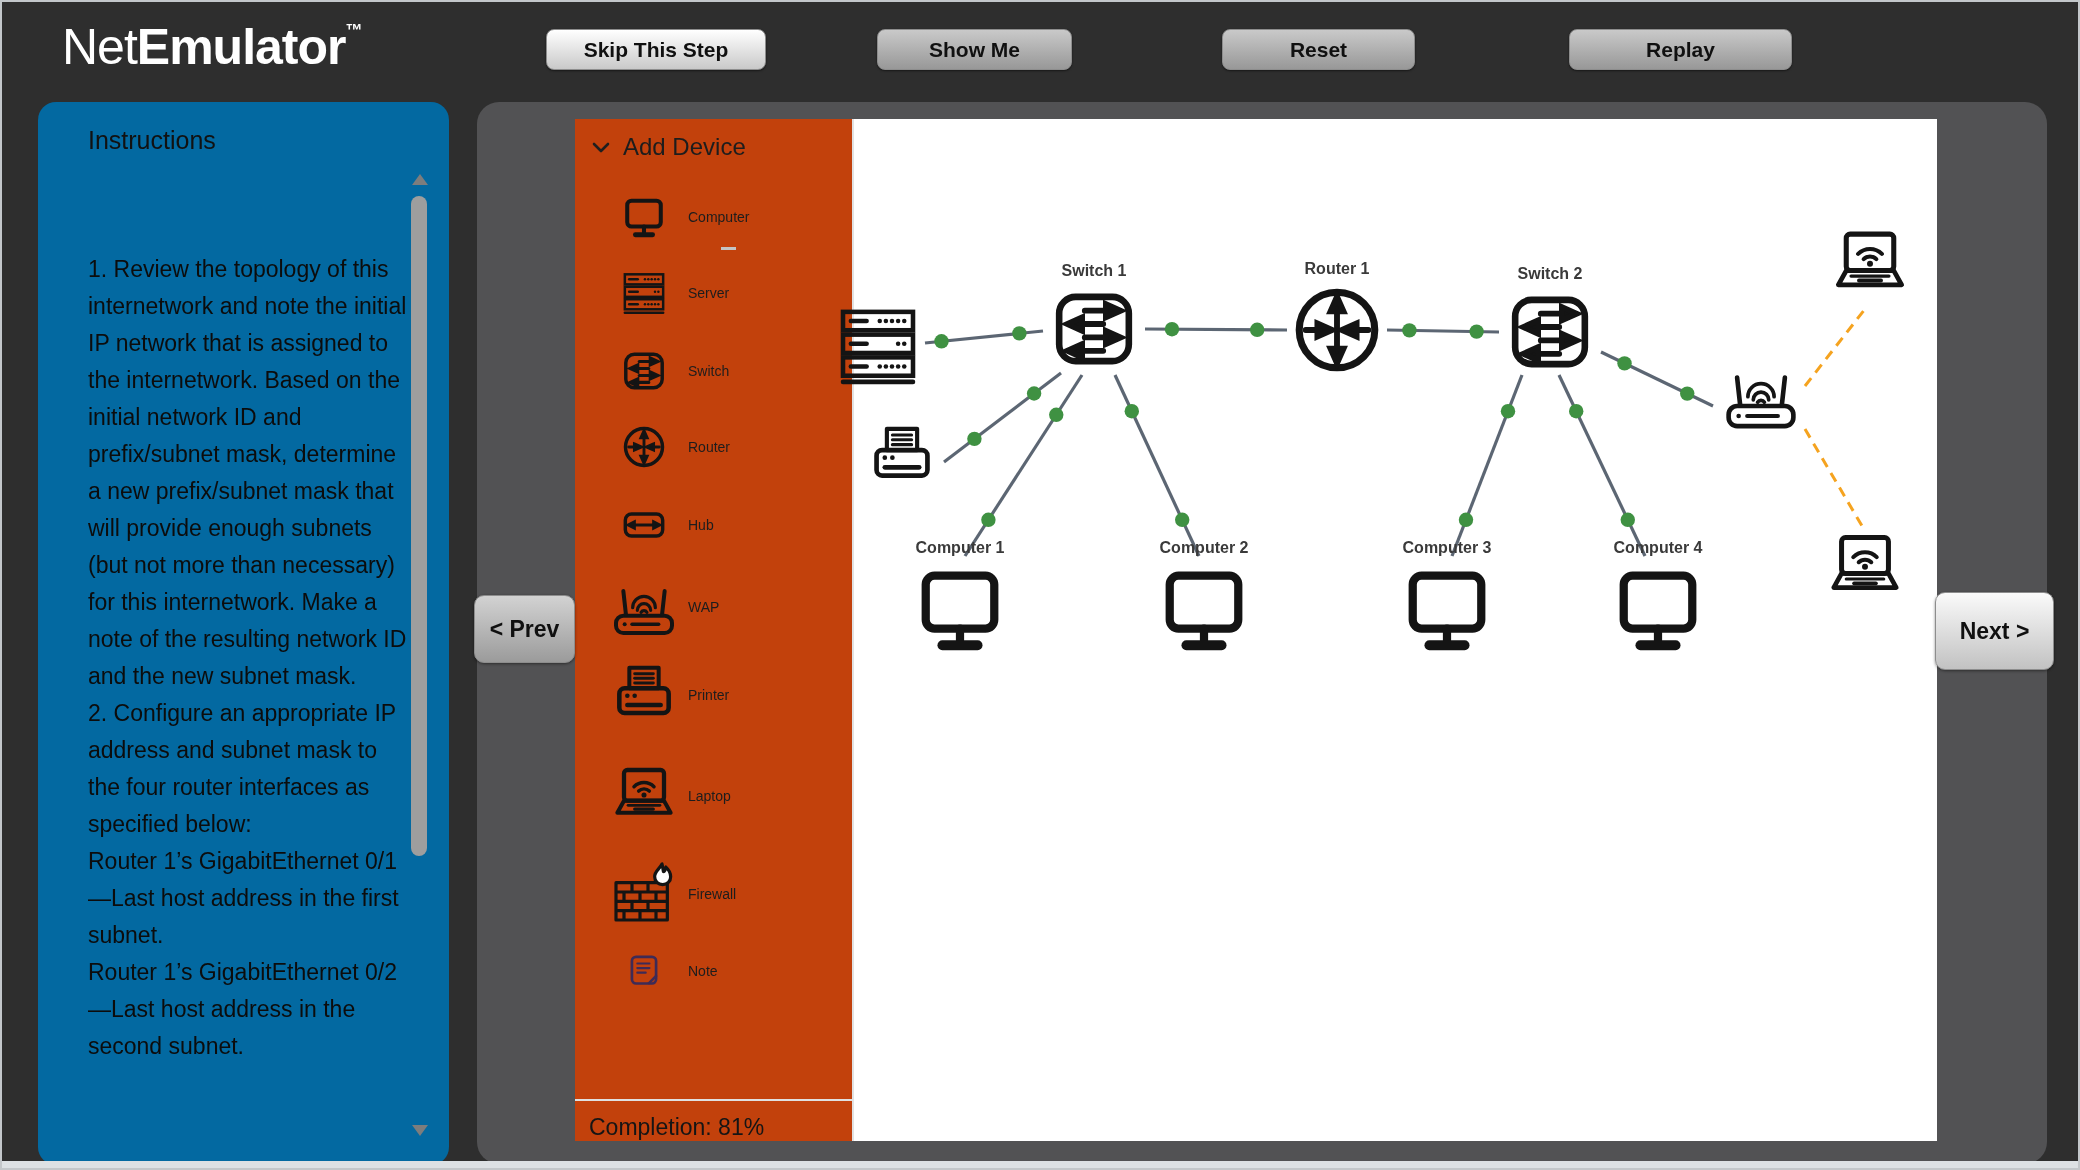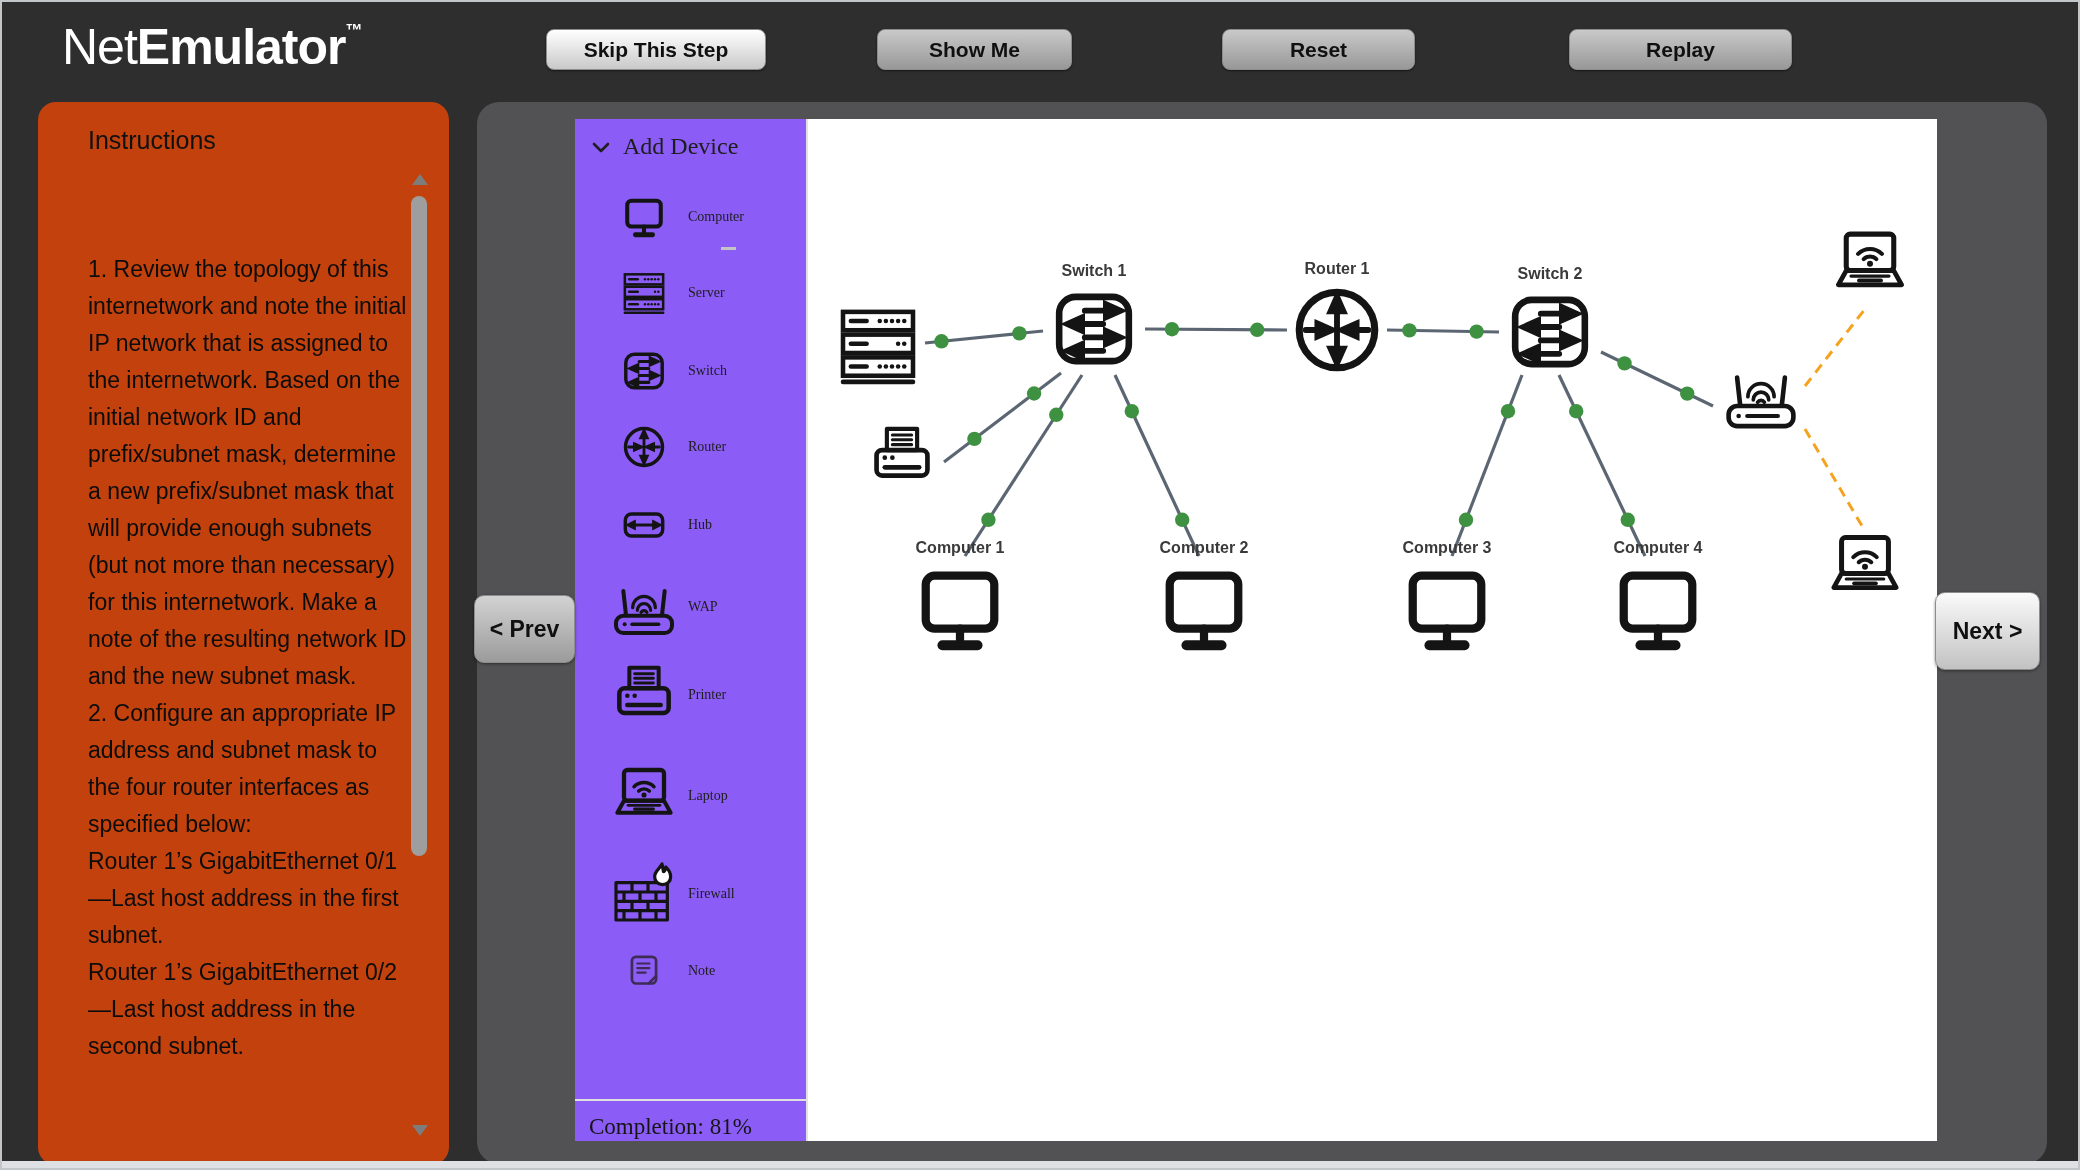--- a/index.html
+++ b/index.html
@@ -17,40 +17,40 @@
             font-family:inherit; font-size:21px; font-weight:bold; color:#101010; cursor:pointer;
             background:linear-gradient(#c9c9c9,#989898); box-shadow:0 1px 2px rgba(0,0,0,.5); }
   .tb-btn.light { background:linear-gradient(#ffffff,#c9c9c9); }
   #btn-skip   { left:544px; width:220px; }
   #btn-show   { left:875px; width:195px; }
   #btn-reset  { left:1220px; width:193px; }
   #btn-replay { left:1567px; width:223px; }
 
   
   .instructions { position:absolute; left:36px; top:100px; width:411px; height:1063px;
-                  background:#c2410c; border-radius:18px; }
+                  background:#0369a1; border-radius:18px; }
   .instr-title { position:absolute; left:50px; top:24px; font-size:25px; color:#111; }
   .instr-text { position:absolute; left:50px; top:112px; width:342px; font-size:23px; line-height:37px;
                 color:#0c0c0c; white-space:pre-line; }
   .instr-text .hd { font-weight:bold; white-space:pre-line; }
   .scroll-track { position:absolute; right:22px; top:72px; width:16px; height:962px; }
   .scroll-up, .scroll-down { position:absolute; left:1px; width:0; height:0; border-left:8px solid transparent;
                 border-right:8px solid transparent; }
   .scroll-up   { top:0;    border-bottom:11px solid #7d7d7d; }
   .scroll-down { bottom:0; border-top:11px solid #7d7d7d; }
   .scroll-thumb { position:absolute; left:0; top:22px; width:16px; height:660px; background:#9e9e9e; border-radius:8px; }
 
   
   .stage { position:absolute; left:475px; top:100px; width:1570px; height:1062px;
            background:#525254; border-radius:22px; }
   .canvas-bg { position:absolute; left:573px; top:117px; width:1362px; height:1022px; background:#ffffff; }
 
   
-  .palette { position:absolute; left:573px; top:117px; width:233px; height:1022px;
-             background:#8b5cf6; border-right:2px solid #e2e2e2;font-family:Liberation Serif, serif; }
+  .palette { position:absolute; left:573px; top:117px; width:279px; height:1022px;
+             background:#c2410c; border-right:2px solid #e2e2e2; }
   .pal-header { position:absolute; left:14px; top:14px; display:flex; align-items:center; gap:10px;
                 font-size:24px; font-weight:500; color:#1d1d1d; cursor:pointer; }
   .pal-header svg { width:24px; height:24px; }
   .palette-item { position:absolute; left:37px; display:flex; align-items:center; gap:12px; cursor:pointer; }
   .pal-ic { width:64px; display:flex; align-items:center; justify-content:center; }
   .pal-ic svg { width:46px; height:46px; }
   .palette-item[data-item="wap"] .pal-ic svg,
   .palette-item[data-item="printer"] .pal-ic svg,
   .palette-item[data-item="laptop"] .pal-ic svg,
   .palette-item[data-item="firewall"] .pal-ic svg { width:64px; height:64px; }
@@ -76,21 +76,21 @@
   .lk-wireless { stroke:#f5a31f; stroke-width:3;   stroke-dasharray:10 7; fill:none; }
   .dot { fill:#3f9142; }
   .node-label { font-size:16px; font-weight:600; fill:#3a3a3a; text-anchor:middle;
                 font-family:"Liberation Sans","DejaVu Sans",sans-serif; }
 
   
   .nav-btn { position:absolute; border:1px solid #8d8d8d; border-radius:10px; font-family:inherit;
              font-size:23px; font-weight:bold; color:#101010; cursor:pointer;
              box-shadow:0 1px 3px rgba(0,0,0,.45); }
   #btn-prev { left:472px; top:593px; width:101px; height:68px; background:linear-gradient(#d2d2d2,#9b9b9b); }
-  #btn-next { left:1933px; top:590px; width:105px; height:78px; background:linear-gradient(#fafafa,#c2c2c2); }
+  #btn-next { left:1933px; top:590px; width:119px; height:78px; background:linear-gradient(#fafafa,#c2c2c2); }
 
   .bottom-strip { position:absolute; left:0; bottom:0; width:100%; height:7px; background:#dde1e4; }
 </style>
 </head>
 <body>
 
 <svg width="0" height="0" style="position:absolute" aria-hidden="true">
   <defs>
     <symbol id="sym-computer" viewBox="0 0 48 48">
       <g stroke="#141414" fill="none" stroke-linecap="round" stroke-linejoin="round">

